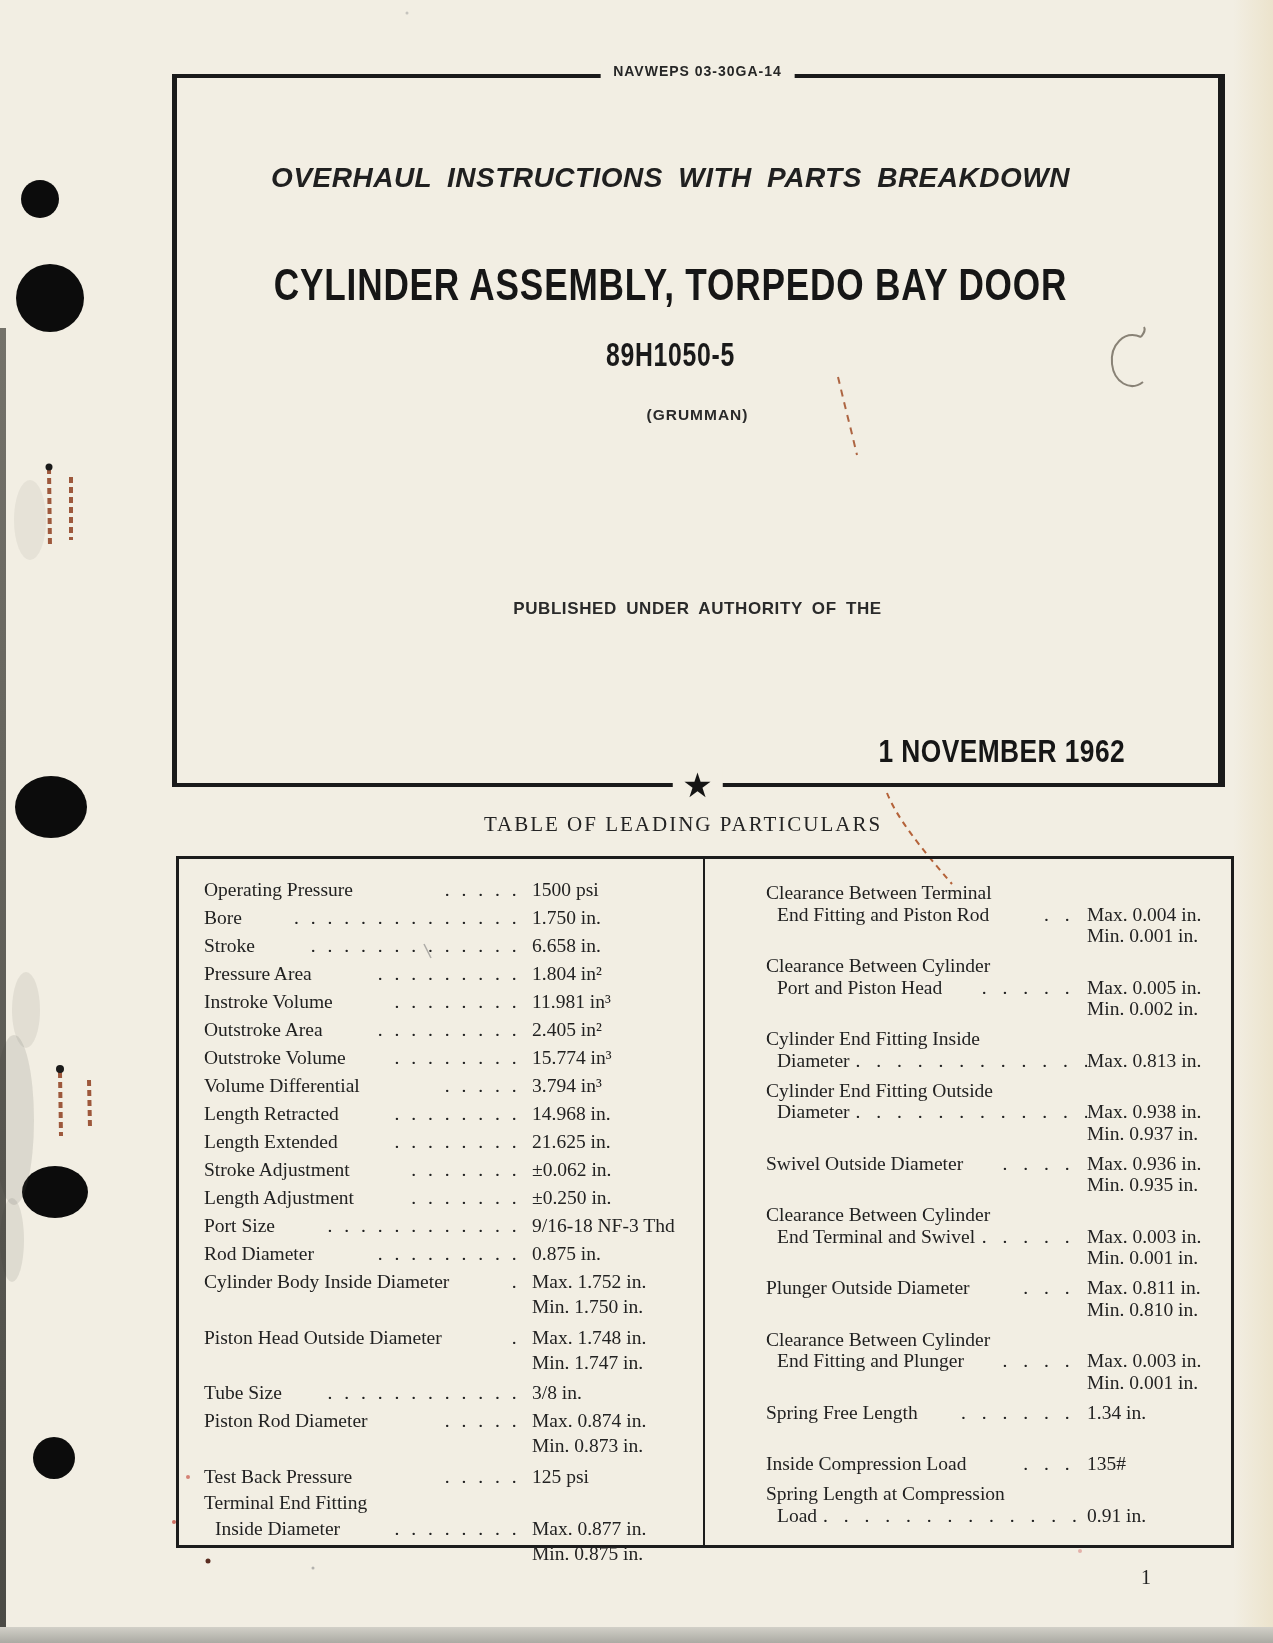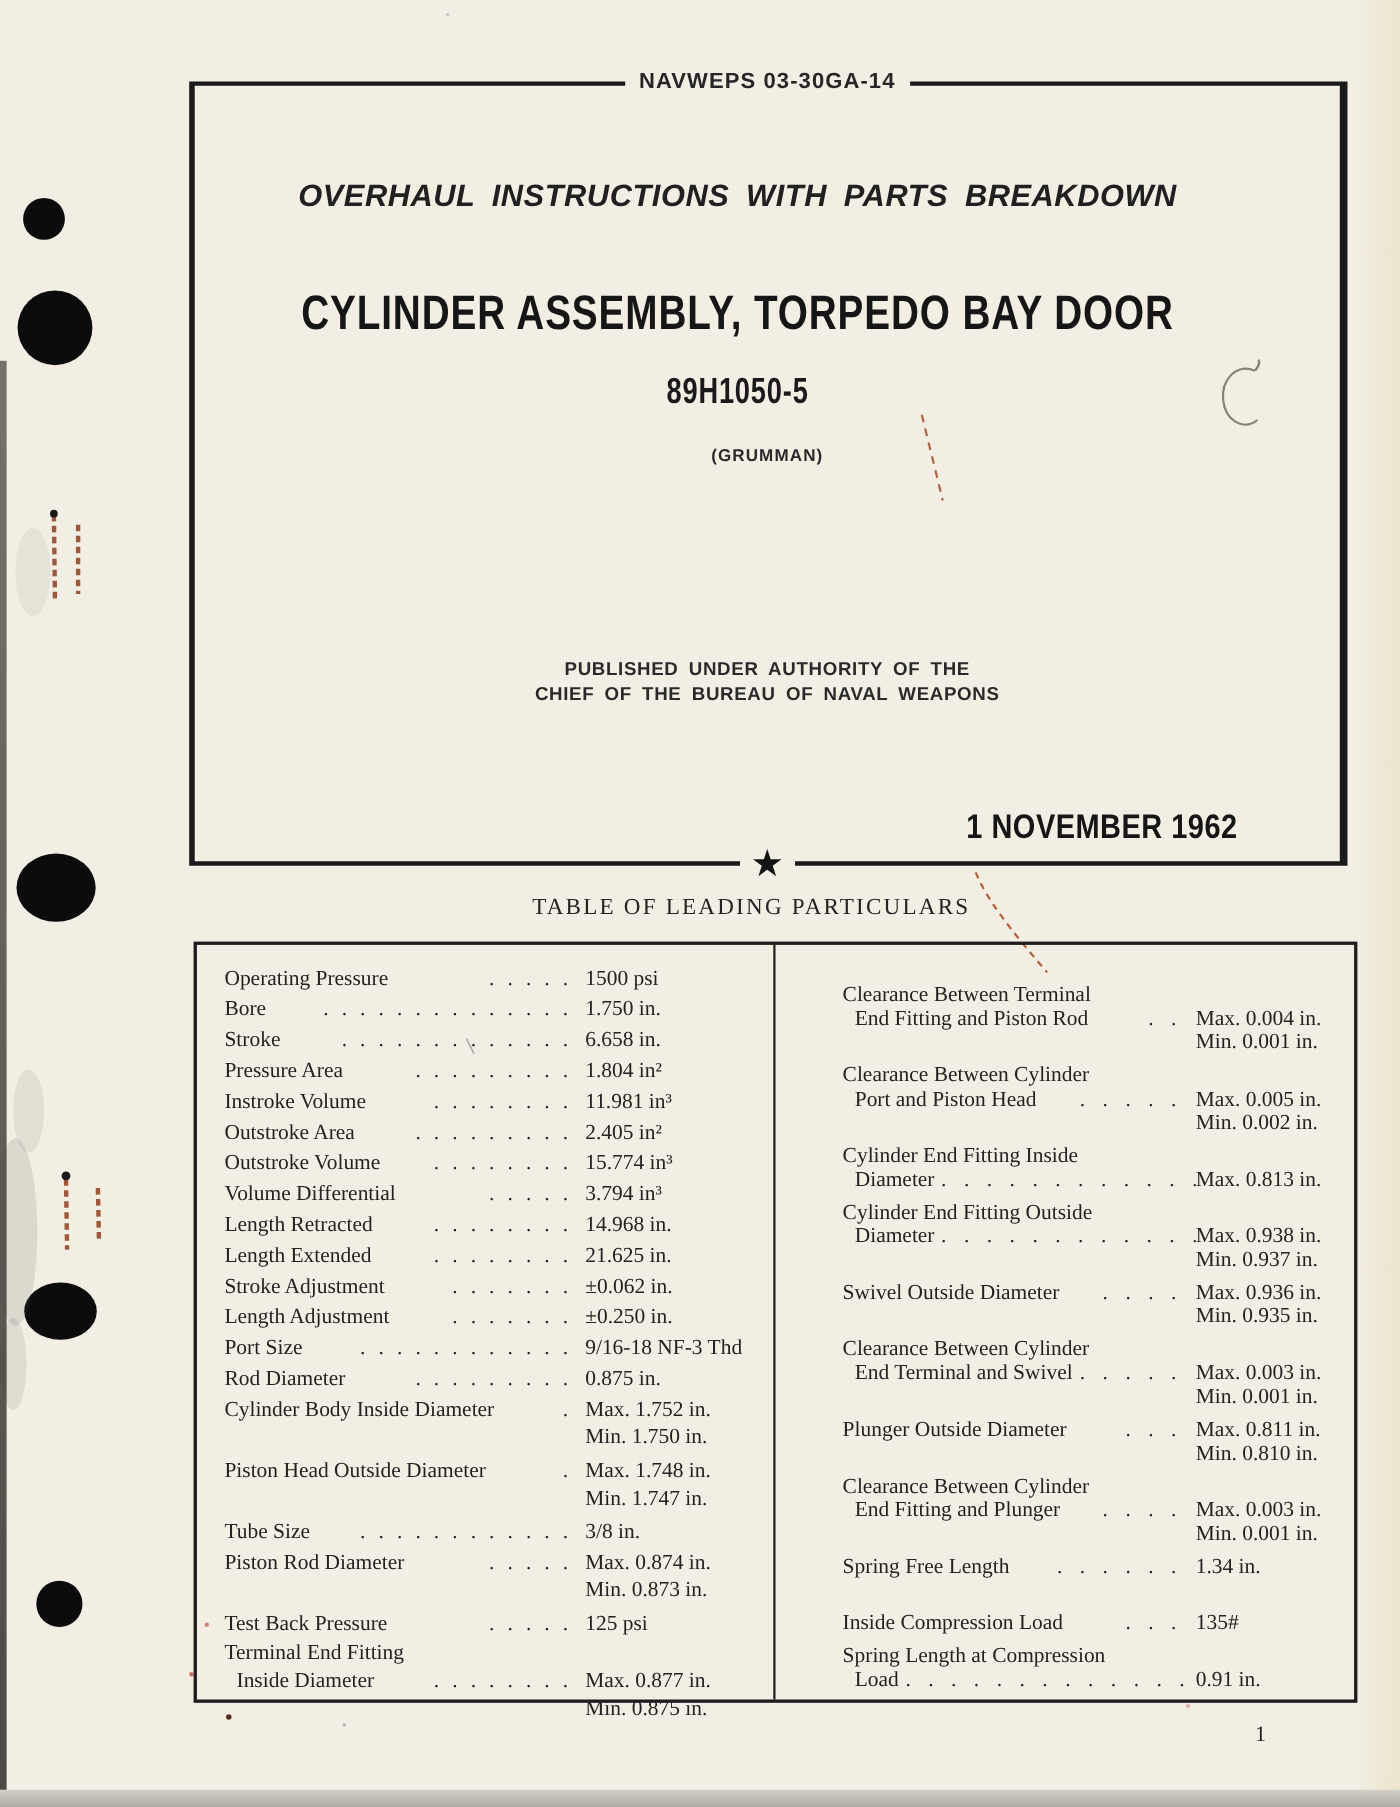--- a/index.html
+++ b/index.html
@@ -18,21 +18,21 @@
   .edge-right{right:0;top:0;width:40px;height:1643px;
     background:linear-gradient(90deg,rgba(232,221,192,0),rgba(230,218,185,.55));}
   
   .title-box{
     left:172px;top:74px;width:1053px;height:713px;box-sizing:border-box;
     border:4px solid #1a1a1a;border-right-width:7px;border-left-width:5px;
   }
   .doc-number{
     position:absolute;left:50%;top:-15px;transform:translateX(-50%);
     background:#f2eee3;padding:0 13px;white-space:nowrap;
-    font-size:20px;font-weight:bold;letter-spacing:1px;color:#262626;
+    font-size:14px;font-weight:bold;letter-spacing:1px;color:#262626;
   }
   .star-wrap{
     position:absolute;left:50%;bottom:-21px;transform:translateX(-50%);
     background:#f2eee3;padding:0 10px;font-size:34px;line-height:38px;color:#141414;
   }
   .cshift{position:absolute;left:-27px;width:100%;text-align:center;white-space:nowrap;}
   .subtitle{top:84px;font-size:28px;font-weight:bold;font-style:italic;
     letter-spacing:.5px;word-spacing:7px;color:#202020;}
   .main-title{top:182px;font-size:44px;font-weight:bold;letter-spacing:1px;
     transform:scaleX(.8);transform-origin:50% 50%;color:#161616;}
@@ -60,21 +60,21 @@
   .col-left{left:25px;top:17px;width:480px;}
   .col-right{left:587px;top:19px;width:450px;}
   .line{display:flex;align-items:baseline;white-space:nowrap;}
   .col-left .line{height:28px;line-height:28px;}
   .col-left .lline{height:24px;line-height:24px;}
   .col-right .line,.col-right .lline{height:21.5px;line-height:21.5px;}
   .minline{white-space:nowrap;}
   .col-left .minline{height:21.5px;line-height:21.5px;padding-left:328px;margin-bottom:6px;}
   .col-right .minline{height:21.5px;line-height:21.5px;padding-left:321px;}
   .col-right .block{margin-top:8.5px;}
-  .col-right .block:first-child{margin-top:16px;}
+  .col-right .block:first-child{margin-top:4px;}
   .col-right .block.gap{margin-top:30px;}
   .lbl{white-space:nowrap;flex:none;}
   .indent{padding-left:11px;}
   .leader{flex:1;white-space:nowrap;overflow:hidden;text-align:right;
     padding:0 12px 0 6px;}
   .col-left .leader{letter-spacing:3.5px;}
   .col-right .leader{letter-spacing:5.5px;}
   .val{flex:none;white-space:nowrap;}
   .col-left .val{width:152px;}
   .col-right .val{width:129px;}
@@ -126,21 +126,20 @@
 <div class="abs edge-bottom"></div>
 
 <div class="abs title-box">
   <div class="doc-number">NAVWEPS 03-30GA-14</div>
   <div class="cshift subtitle">OVERHAUL INSTRUCTIONS WITH PARTS BREAKDOWN</div>
   <div class="cshift main-title">CYLINDER ASSEMBLY, TORPEDO BAY DOOR</div>
   <div class="cshift part-number">89H1050-5</div>
   <div class="manufacturer">(GRUMMAN)</div>
   <div class="authority">
     <div>PUBLISHED UNDER AUTHORITY OF THE</div>
-    <div>CHIEF OF THE BUREAU OF NAVAL WEAPONS</div>
   </div>
   <div class="date">1 NOVEMBER 1962</div>
   <div class="star-wrap">★</div>
 </div>
 
 <div class="abs caption">TABLE OF LEADING PARTICULARS</div>
 
 <div class="abs table-box">
   <div class="divider"></div>
   <div class="col col-left" id="col-left">

